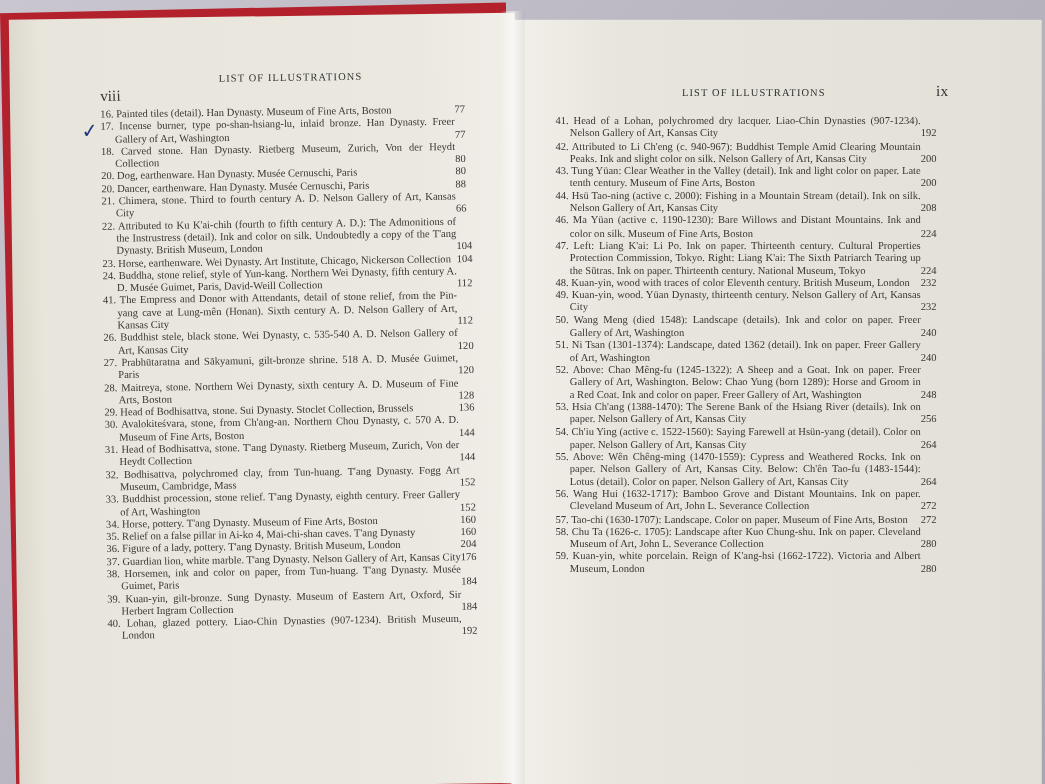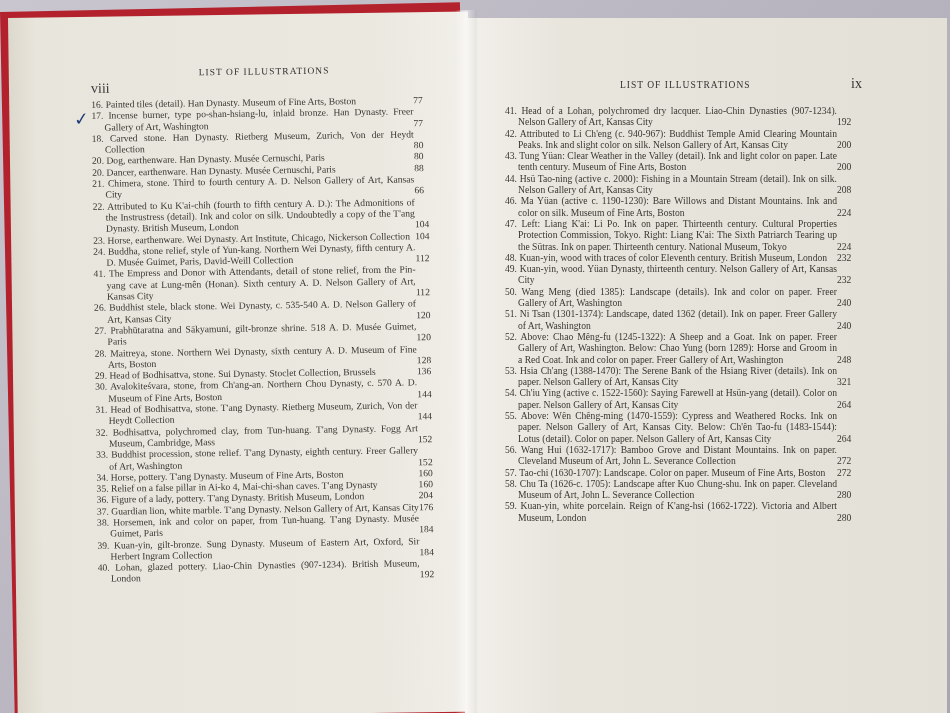--- a/index.html
+++ b/index.html
@@ -186,34 +186,34 @@
       </div>
       <div class="entry">
         <div class="body"><span class="num">48. </span><span>Kuan-yin, wood with traces of color Eleventh century. British Museum, London</span></div>
         <div class="pg">232</div>
       </div>
       <div class="entry">
         <div class="body"><span class="num">49. </span><span>Kuan-yin, wood. Yüan Dynasty, thirteenth century. Nelson Gallery of Art, Kansas City</span></div>
         <div class="pg">232</div>
       </div>
       <div class="entry">
-        <div class="body"><span class="num">50. </span><span>Wang Meng (died 1385): Landscape (details). Ink and color on paper. Freer Gallery of Art, Washington</span></div>
+        <div class="body"><span class="num">50. </span><span>Wang Meng (died 1548): Landscape (details). Ink and color on paper. Freer Gallery of Art, Washington</span></div>
         <div class="pg">240</div>
       </div>
       <div class="entry">
         <div class="body"><span class="num">51. </span><span>Ni Tsan (1301-1374): Landscape, dated 1362 (detail). Ink on paper. Freer Gallery of Art, Washington</span></div>
         <div class="pg">240</div>
       </div>
       <div class="entry">
         <div class="body"><span class="num">52. </span><span>Above: Chao Mêng-fu (1245-1322): A Sheep and a Goat. Ink on paper. Freer Gallery of Art, Washington. Below: Chao Yung (born 1289): Horse and Groom in a Red Coat. Ink and color on paper. Freer Gallery of Art, Washington</span></div>
         <div class="pg">248</div>
       </div>
       <div class="entry">
         <div class="body"><span class="num">53. </span><span>Hsia Ch'ang (1388-1470): The Serene Bank of the Hsiang River (details). Ink on paper. Nelson Gallery of Art, Kansas City</span></div>
-        <div class="pg">321</div>
+        <div class="pg">256</div>
       </div>
       <div class="entry">
         <div class="body"><span class="num">54. </span><span>Ch'iu Ying (active c. 1522-1560): Saying Farewell at Hsün-yang (detail). Color on paper. Nelson Gallery of Art, Kansas City</span></div>
         <div class="pg">264</div>
       </div>
       <div class="entry">
         <div class="body"><span class="num">55. </span><span>Above: Wên Chêng-ming (1470-1559): Cypress and Weathered Rocks. Ink on paper. Nelson Gallery of Art, Kansas City. Below: Ch'ên Tao-fu (1483-1544): Lotus (detail). Color on paper. Nelson Gallery of Art, Kansas City</span></div>
         <div class="pg">264</div>
       </div>
       <div class="entry">

